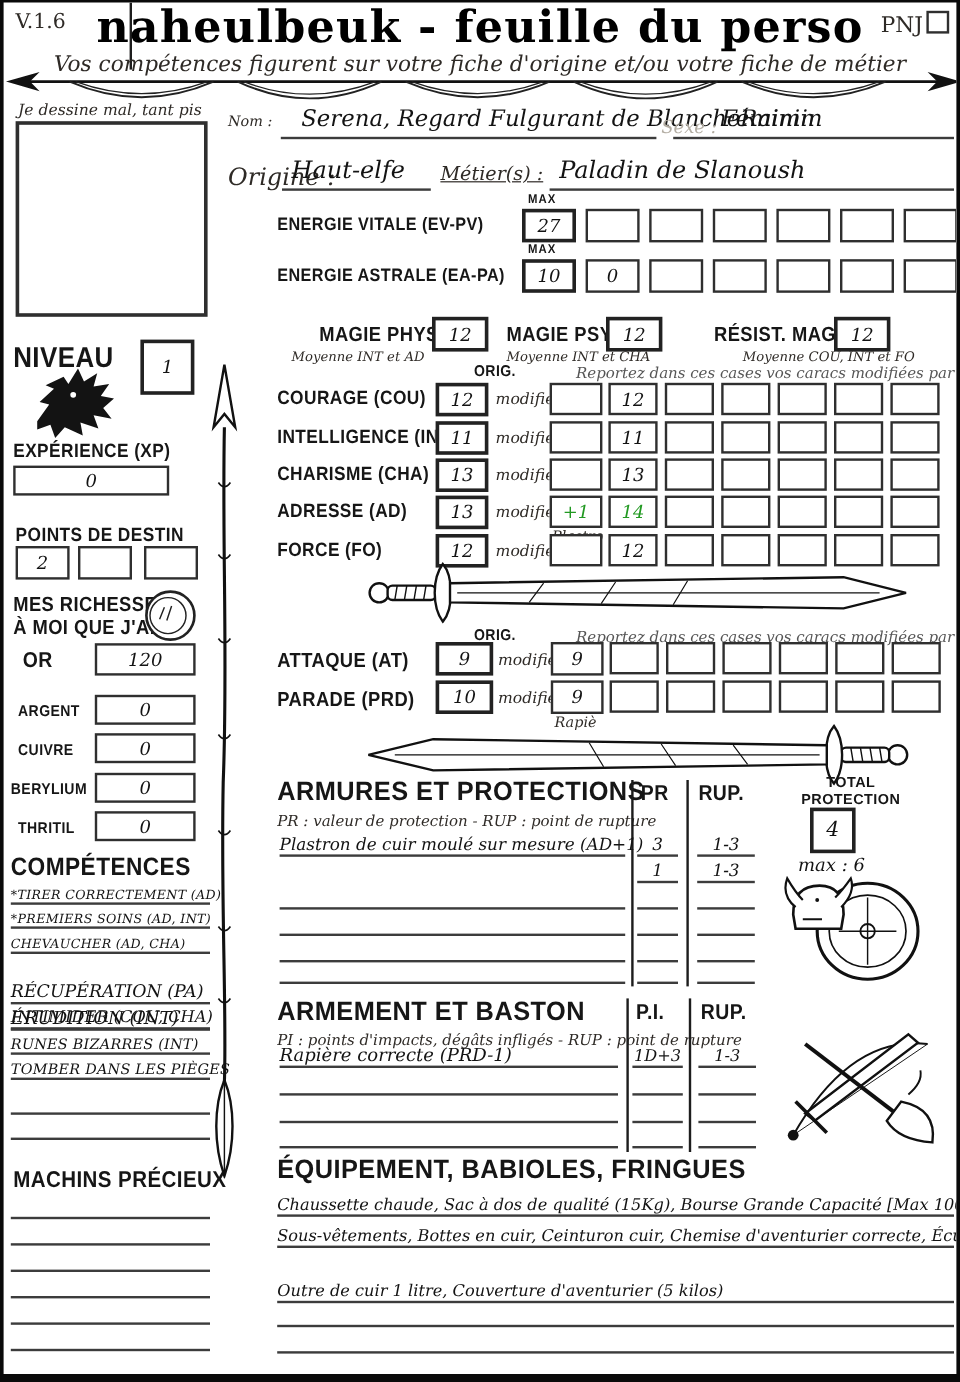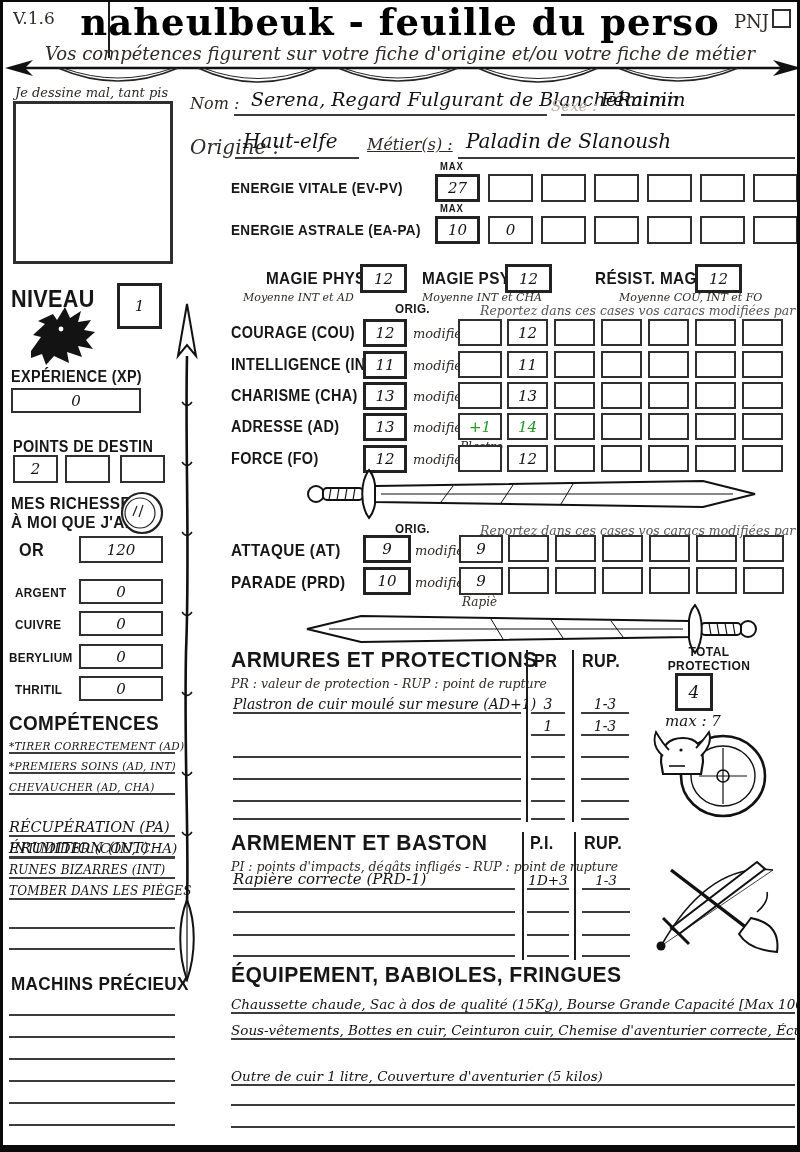--- a/index.html
+++ b/index.html
@@ -115,21 +115,21 @@
   <div class="ul" style="left:6px;top:1144px;width:166px;"></div>
 
   <svg style="left:166px;top:300px;" width="36" height="680" viewBox="0 0 36 680">
     <polygon points="18,2 9,54 18,43 27,54" fill="#fff" stroke="#111" stroke-width="2"></polygon>
     <path d="M18,54 C16,150 21,250 17,350 C15,450 20,540 18,600" stroke="#111" stroke-width="2.6" fill="none"></path>
     <path d="M13,100 q5,7 10,0 M13,160 q5,7 10,0 M13,230 q5,7 10,0 M13,310 q5,7 10,0 M13,390 q5,7 10,0 M13,470 q5,7 10,0 M13,530 q5,7 10,0" stroke="#111" stroke-width="1.4" fill="none"></path>
     <path d="M18,598 C9,620 9,652 18,678 C27,652 27,620 18,598 Z" fill="#fff" stroke="#111" stroke-width="2"></path>
     <path d="M18,600 L18,676" stroke="#111" stroke-width="1.2"></path>
   </svg>
 
-  <div class="sc" style="left:187px;top:92px;font-size:16px;">Nom :</div>
+  <div class="sc" style="left:187px;top:92px;font-size:12px;">Nom :</div>
   <div class="ul" style="left:231px;top:112px;width:313px;"></div>
   <div class="ul" style="left:558px;top:112px;width:234px;"></div>
   <div class="hd" style="left:248px;top:86px;font-size:19px;">Serena, Regard Fulgurant de BlancheRaimin</div>
   <div class="sc" style="left:548px;top:95px;font-size:15px;color:#b3ada3;">Sexe :</div>
   <div class="hd" style="left:598px;top:86px;font-size:19px;">Féminin</div>
 
   <div class="sc" style="left:187px;top:133px;font-size:20px;">Origine :</div>
   <div class="ul" style="left:232px;top:155px;width:124px;"></div>
   <div class="hd" style="left:240px;top:127px;font-size:20px;">Haut-elfe</div>
   <div class="sc" style="left:364px;top:133px;font-size:16px;text-decoration:underline;">Métier(s) :</div>
@@ -275,21 +275,21 @@
 
   <div class="bl st" style="left:228px;top:645px;">ARMURES ET PROTECTIONS</div>
   <div class="sc" style="left:228px;top:674px;font-size:12.5px;">PR : valeur de protection - RUP : point de rupture</div>
   <div class="vl" style="left:523px;top:648px;height:172px;"></div>
   <div class="vl" style="left:569px;top:648px;height:172px;"></div>
   <div class="bl" style="left:531px;top:649px;font-size:18px;">PR</div>
   <div class="bl" style="left:579px;top:649px;font-size:18px;">RUP.</div>
 
   <div class="bl" style="left:660px;top:643px;font-size:12px;width:92px;white-space:normal;text-align:center;transform:none;line-height:14px;">TOTAL PROTECTION</div>
   <div class="bx th" style="left:672px;top:671px;width:38px;height:38px;font-size:17px;">4</div>
-  <div class="hd" style="left:662px;top:710px;font-size:15px;">max : 7</div>
+  <div class="hd" style="left:662px;top:710px;font-size:15px;">max : 6</div>
 
   <svg style="left:648px;top:726px;" width="118" height="94" viewBox="0 0 118 94">
     <ellipse cx="72" cy="48" rx="42" ry="40" fill="#fff" stroke="#111" stroke-width="2.6"></ellipse>
     <ellipse cx="72" cy="48" rx="32" ry="30" fill="none" stroke="#111" stroke-width="1.4"></ellipse>
     <path d="M72,20 L72,76 M48,48 L96,48" stroke="#111" stroke-width="1.2"></path>
     <circle cx="72" cy="48" r="6" fill="none" stroke="#111" stroke-width="1.6"></circle>
     <path d="M10,34 Q10,10 32,10 Q52,10 52,34 L50,46 L12,46 Z" fill="#fff" stroke="#111" stroke-width="2.2"></path>
     <path d="M12,28 Q0,18 5,4 Q12,16 18,22" fill="#fff" stroke="#111" stroke-width="1.8"></path>
     <path d="M50,28 Q62,16 58,4 Q51,14 45,20" fill="#fff" stroke="#111" stroke-width="1.8"></path>
     <path d="M18,38 L34,38" stroke="#111" stroke-width="1.6"></path>

